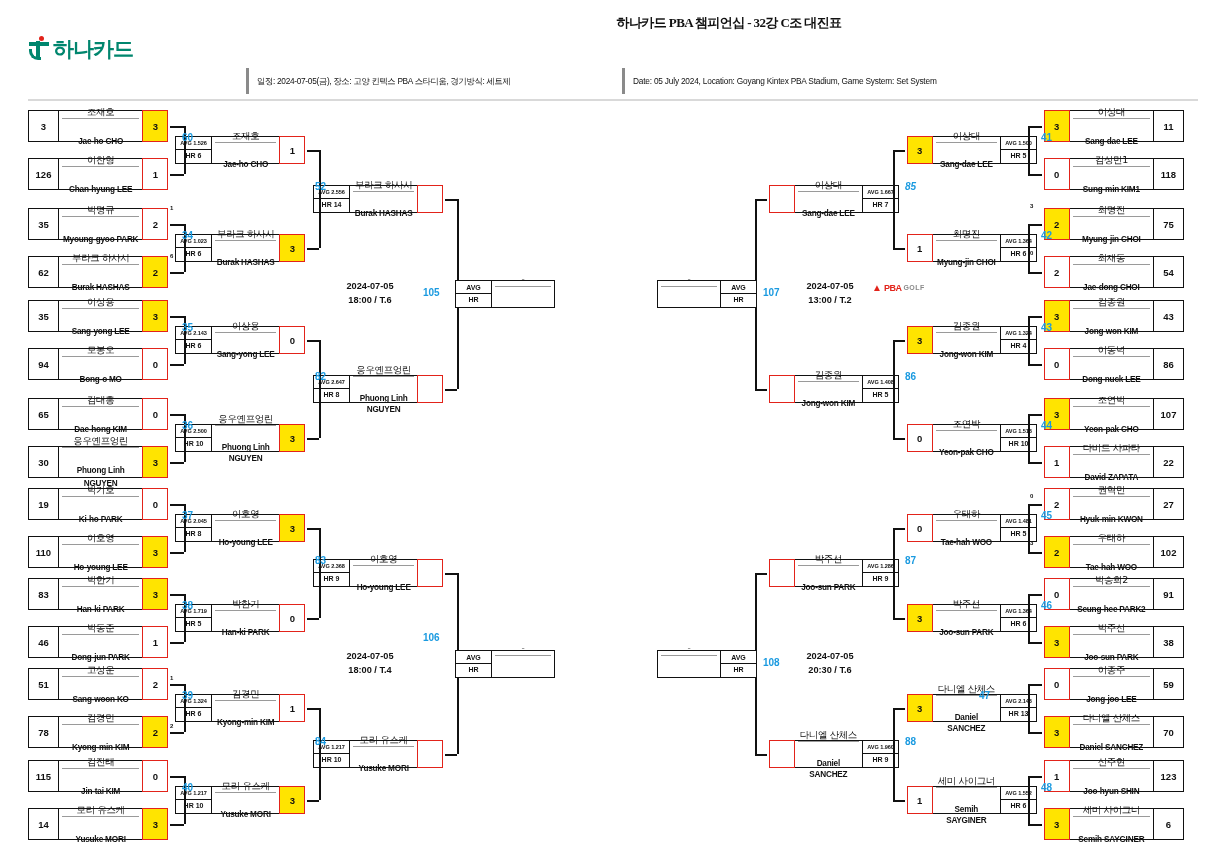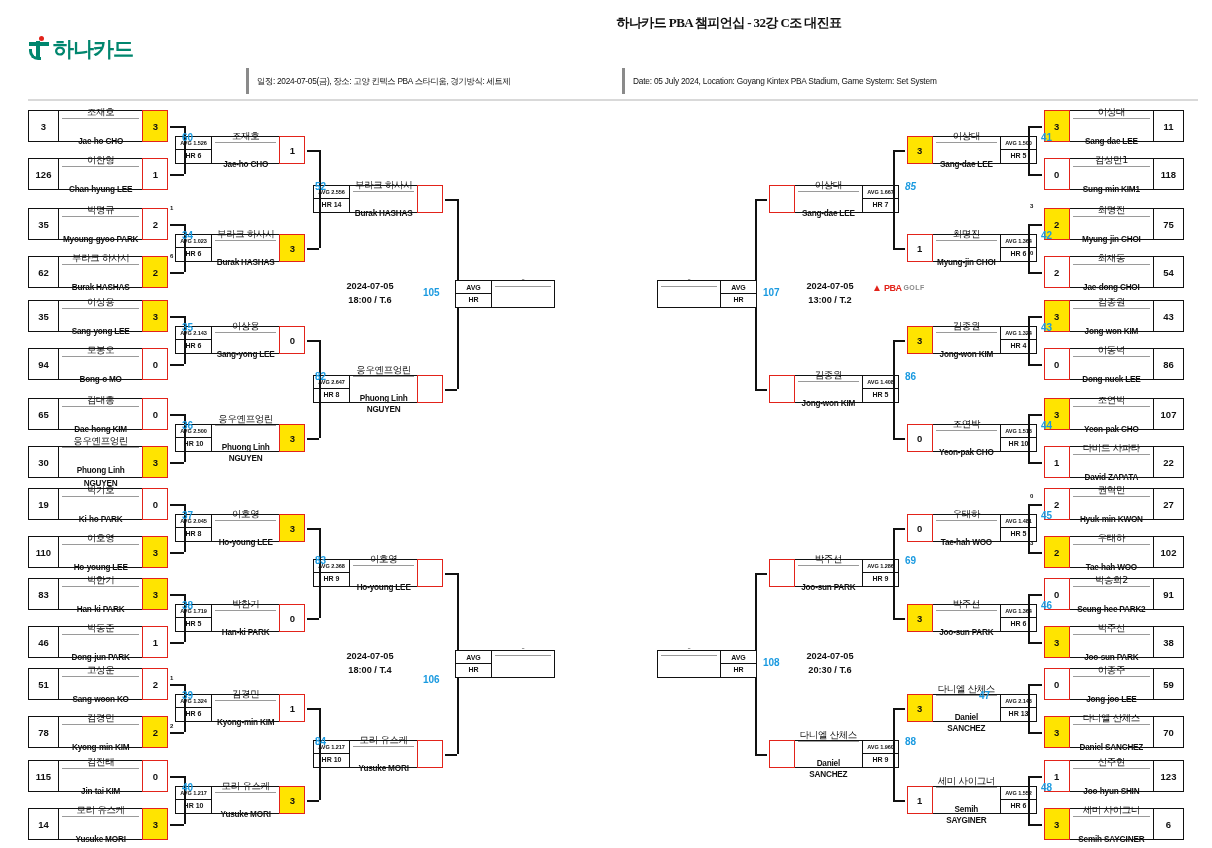--- a/index.html
+++ b/index.html
@@ -451,21 +451,21 @@
       </div>
       <div class="namecell">
         <div class="nm-ko">-</div>
         <div class="nm-en">&nbsp;</div>
       </div>
     </div>
     <div class="ln hl" style="left: 445px; top: 573px; width: 12px;"></div>
     <div class="ln hl" style="left: 445px; top: 754px; width: 12px;"></div>
     <div class="ln vl" style="left: 457px; top: 573px; height: 181px;"></div>
     <div class="ln hl" style="left: 457px; top: 663.5px;"></div>
-    <div class="mno" style="left: 423px; top: 674px; text-align: right;">106</div>
+    <div class="mno" style="left: 423px; top: 632px; text-align: right;">106</div>
     <div class="dt" style="left: 325px; top: 648.5px; width: 90px;">
       <div>2024-07-05</div>
       <div>18:00 / T.4</div>
     </div>
     <div class="fbox" style="left: 455px; top: 649.5px; width: 100px;">
       <div class="avgcell">
         <div class="avg-t" style="font-size:7px">AVG</div>
         <div class="avg-b">HR</div>
       </div>
       <div class="namecell">
@@ -780,21 +780,21 @@
     <div class="mno" style="left: 905px; top: 181px; font-style: italic;">85</div>
     <div class="ln hl" style="left: 893px; top: 340px; width: 12px;"></div>
     <div class="ln hl" style="left: 893px; top: 438px; width: 12px;"></div>
     <div class="ln vl" style="left: 893px; top: 340px; height: 98px;"></div>
     <div class="ln hl" style="left: 899px; top: 389px;"></div>
     <div class="mno" style="left: 905px; top: 371px;">86</div>
     <div class="ln hl" style="left: 893px; top: 528px; width: 12px;"></div>
     <div class="ln hl" style="left: 893px; top: 618px; width: 12px;"></div>
     <div class="ln vl" style="left: 893px; top: 528px; height: 90px;"></div>
     <div class="ln hl" style="left: 899px; top: 573px;"></div>
-    <div class="mno" style="left: 905px; top: 555px;">69</div>
+    <div class="mno" style="left: 905px; top: 555px;">87</div>
     <div class="ln hl" style="left: 893px; top: 708px; width: 12px;"></div>
     <div class="ln hl" style="left: 893px; top: 800px; width: 12px;"></div>
     <div class="ln vl" style="left: 893px; top: 708px; height: 92px;"></div>
     <div class="ln hl" style="left: 899px; top: 754px;"></div>
     <div class="mno" style="left: 905px; top: 736px;">88</div>
     <div class="ln hl" style="left: 755px; top: 199px; width: 12px;"></div>
     <div class="ln hl" style="left: 755px; top: 389px; width: 12px;"></div>
     <div class="ln vl" style="left: 755px; top: 199px; height: 190px;"></div>
     <div class="ln hl" style="left: 757px; top: 294px;"></div>
     <div class="mno" style="left: 763px; top: 287px;">107</div>

